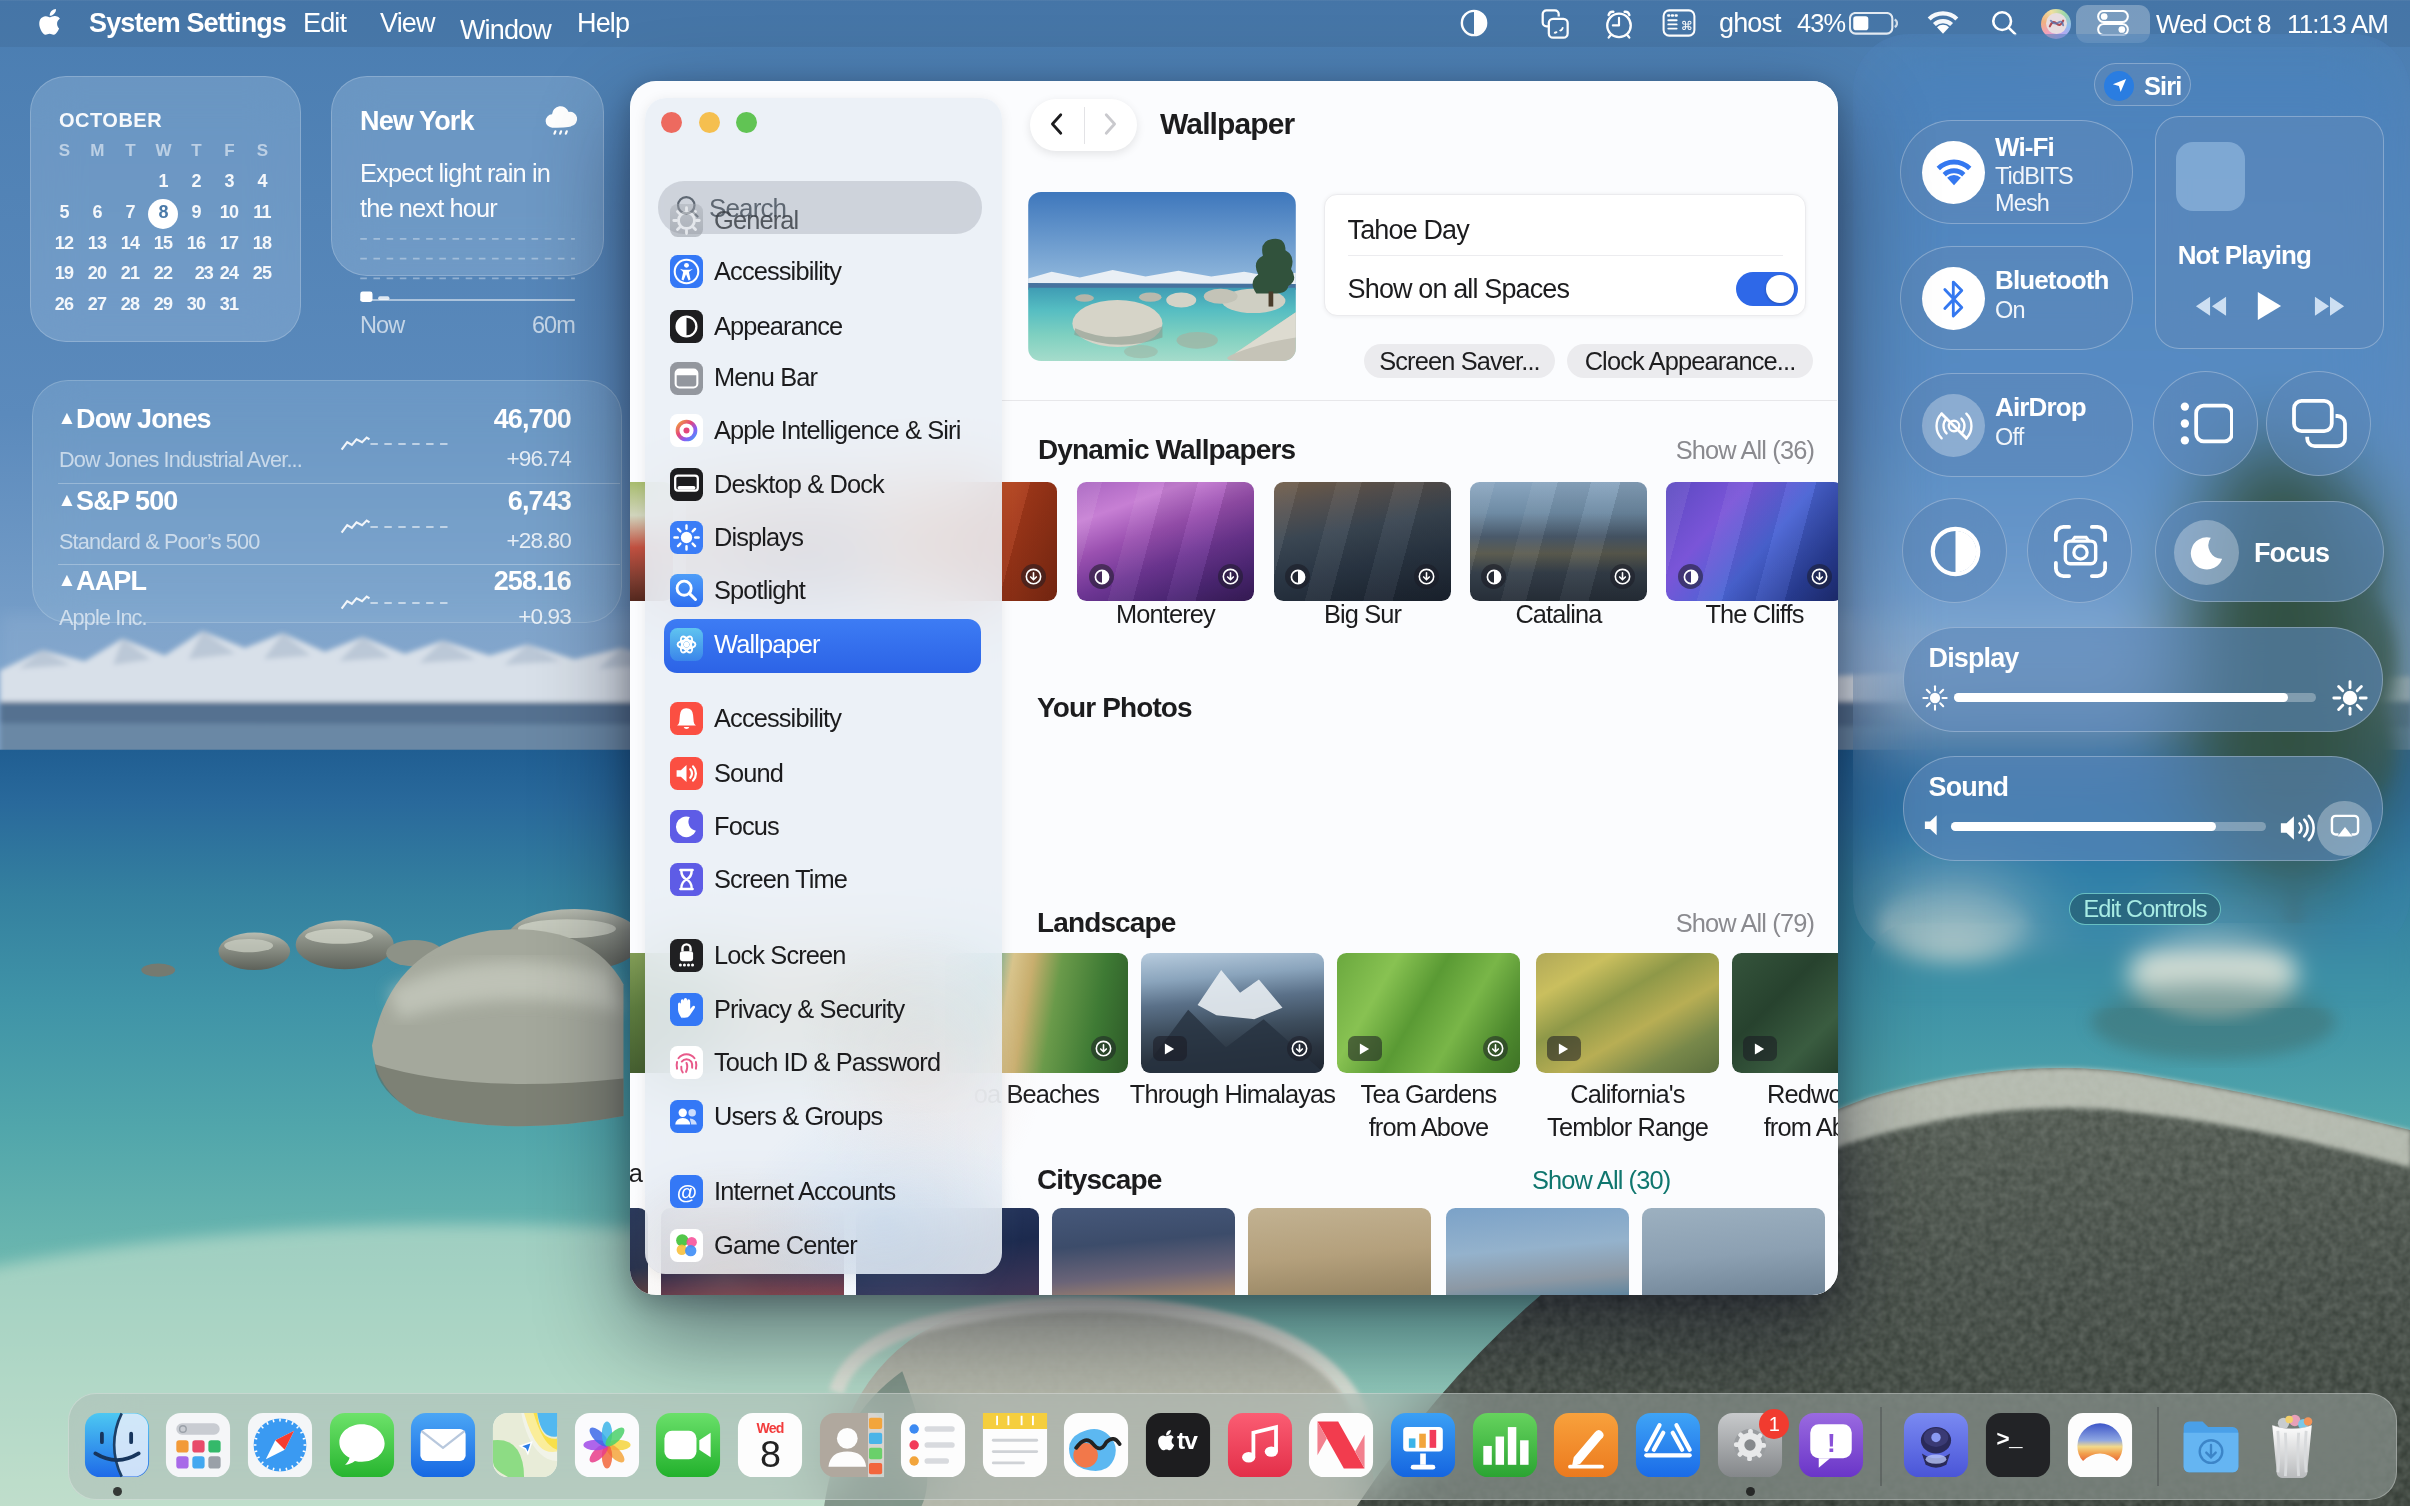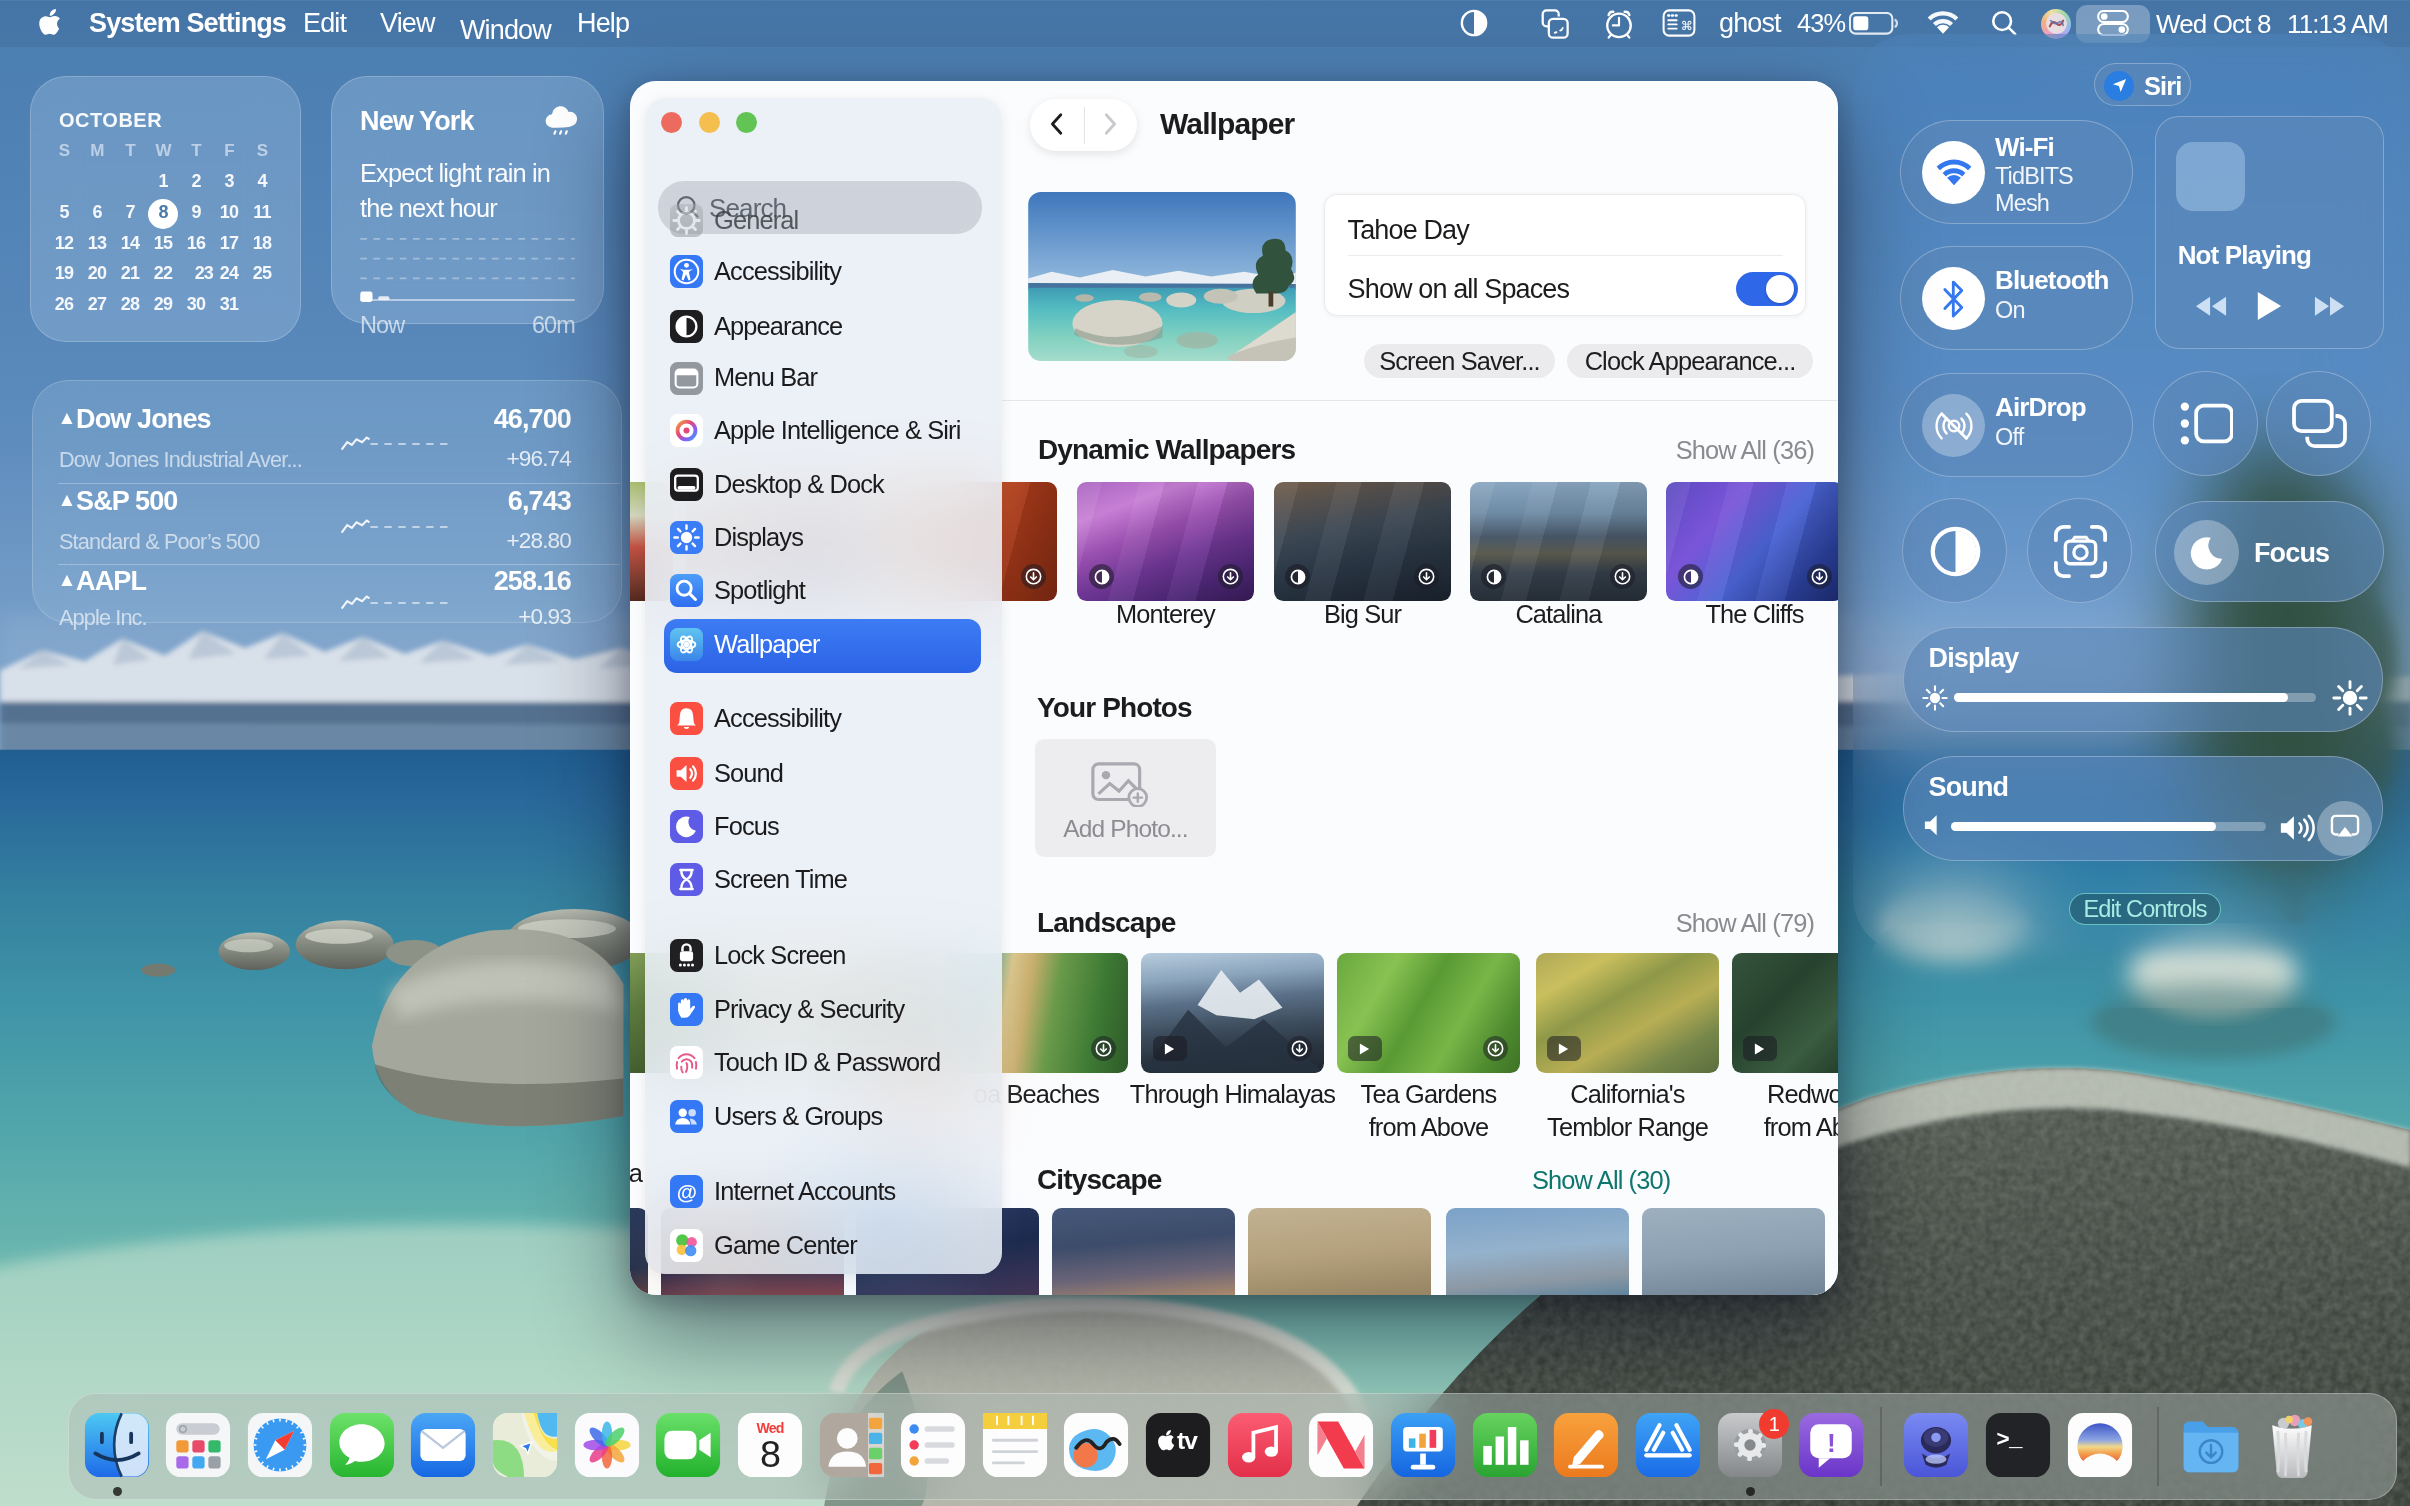--- a/index.html
+++ b/index.html
@@ -210,21 +210,21 @@
 <span class="abs" style="left:148px;top:186px;width:34px;text-align:right;font-size:18px;font-weight:bold;color:rgba(255,255,255,0.92)">23</span>
 <span class="abs" style="left:181px;top:186px;width:34px;text-align:center;font-size:18px;font-weight:bold;color:rgba(255,255,255,0.92)">24</span>
 <span class="abs" style="left:214px;top:186px;width:34px;text-align:center;font-size:18px;font-weight:bold;color:rgba(255,255,255,0.92)">25</span>
 <span class="abs" style="left:16px;top:217px;width:34px;text-align:center;font-size:18px;font-weight:bold;color:rgba(255,255,255,0.92)">26</span>
 <span class="abs" style="left:49px;top:217px;width:34px;text-align:center;font-size:18px;font-weight:bold;color:rgba(255,255,255,0.92)">27</span>
 <span class="abs" style="left:82px;top:217px;width:34px;text-align:center;font-size:18px;font-weight:bold;color:rgba(255,255,255,0.92)">28</span>
 <span class="abs" style="left:115px;top:217px;width:34px;text-align:center;font-size:18px;font-weight:bold;color:rgba(255,255,255,0.92)">29</span>
 <span class="abs" style="left:148px;top:217px;width:34px;text-align:center;font-size:18px;font-weight:bold;color:rgba(255,255,255,0.92)">30</span>
 <span class="abs" style="left:181px;top:217px;width:34px;text-align:center;font-size:18px;font-weight:bold;color:rgba(255,255,255,0.92)">31</span>
 </div>
-<div class="abs" id="wweather" style="left:331px;top:76px;width:273px;height:248px;border-radius:36px;background:rgba(185,210,235,0.27);backdrop-filter:blur(24.5px);border:1.4px solid rgba(255,255,255,0.20);color:#fff">
+<div class="abs" id="wweather" style="left:331px;top:76px;width:273px;height:200px;border-radius:36px;background:rgba(185,210,235,0.27);backdrop-filter:blur(24.5px);border:1.4px solid rgba(255,255,255,0.20);color:#fff">
   <div class="abs" style="left:28px;top:29px;font-size:27px;font-weight:bold">New York</div>
   <svg class="abs" style="left:211px;top:26px" width="38" height="36" viewBox="0 0 40 38" fill="#fff">
     <path d="M10,26 a7,7 0 0 1 -0.5,-14 a9,9 0 0 1 17.5,-2.5 a7.5,7.5 0 0 1 3,14.7 q-1.5,1.8 -20,1.8 Z"></path>
     <path d="M13,30 l-2,5 M19,30 l-2,5 M25,30 l-2,5" stroke="#fff" stroke-width="2.4" stroke-linecap="round" stroke-dasharray="2.5 3"></path>
   </svg>
   <div class="abs" style="left:28px;top:79px;font-size:25.4px;line-height:35px;opacity:0.97">Expect light rain in<br>the next hour</div>
   <svg class="abs" style="left:0;top:0" width="273" height="272" viewBox="0 0 290 289">
     <g stroke="rgba(255,255,255,0.35)" stroke-width="2" stroke-dasharray="7 7">
       <path d="M30,172 H258"></path>
           <path d="M30,193 H258"></path>
@@ -540,30 +540,20 @@
           <svg class="abs" style="left:4.2px;top:4.2px" width="17" height="17" viewBox="0 0 18 18" fill="none" stroke="#fff" stroke-width="1.7">
             <circle cx="9" cy="9" r="7.6"></circle>
             <path d="M9,5 v7 M6,9.5 l3,3 l3,-3" stroke-linecap="round" stroke-linejoin="round"></path>
           </svg>
         </div>
 <span class="abs" style="left:76px;top:519px;width:177px;text-align:center;font-size:25.4px;color:#1c1c1e">Monterey</span>
 <span class="abs" style="left:273px;top:519px;width:177px;text-align:center;font-size:25.4px;color:#1c1c1e">Big Sur</span>
 <span class="abs" style="left:469px;top:519px;width:177px;text-align:center;font-size:25.4px;color:#1c1c1e">Catalina</span>
 <span class="abs" style="left:665px;top:519px;width:177px;text-align:center;font-size:25.4px;color:#1c1c1e">The Cliffs</span>
 <span class="abs" style="left:36px;top:611px;font-size:28px;font-weight:bold;color:#1c1c1e">Your Photos</span>
-<div class="abs" style="left:34px;top:658px;width:181px;height:118px;border-radius:9.4px;background:#ededf0">
-<svg class="abs" style="left:56px;top:22.6px" width="58" height="45" viewBox="0 0 62 48" fill="none">
-<rect x="2" y="2" width="50" height="38" rx="6" stroke="#a9a9af" stroke-width="3.4"></rect>
-<circle cx="16" cy="14" r="4.5" fill="#a9a9af"></circle>
-<path d="M8,34 L20,23 L30,31 L40,20 L50,30" stroke="#a9a9af" stroke-width="3.4"></path>
-<circle cx="50" cy="38" r="9.5" fill="#ededf0" stroke="#a9a9af" stroke-width="3"></circle>
-<path d="M50,33.5 v9 M45.5,38 h9" stroke="#a9a9af" stroke-width="2.6" stroke-linecap="round"></path>
-</svg>
-<span class="abs" style="left:0;top:76px;width:181px;text-align:center;font-size:24.5px;color:#8c8c91">Add Photo...</span>
-</div>
 <span class="abs" style="left:36px;top:826px;font-size:28px;font-weight:bold;color:#1c1c1e">Landscape</span>
 <span class="abs" style="left:531px;top:828px;width:282px;text-align:right;font-size:25.4px;color:#8a8a8f">Show All (79)</span>
 <div class="abs" style="left:-56px;top:872px;width:183px;height:120px;border-radius:9.4px;background:linear-gradient(100deg,#3a9a98 0%,#5ab0a0 22%,#d8c48c 34%,#c8ae6e 44%,#6a9a4a 58%,#3e7a34 80%,#2e5a28 100%);overflow:hidden"></div>
 <div class="abs" style="left:140px;top:872px;width:183px;height:120px;border-radius:9.4px;background:linear-gradient(175deg,#b8ccde 0%,#8aa4bc 22%,#5a7088 40%,#3e4e5e 60%,#2a3440 80%,#1e2630 100%);overflow:hidden"></div>
 <div class="abs" style="left:336px;top:872px;width:183px;height:120px;border-radius:9.4px;background:linear-gradient(120deg,#6aa83e 0%,#88c252 25%,#5a9a34 45%,#79b648 65%,#4e8a2e 85%,#3e7226 100%);overflow:hidden"></div>
 <div class="abs" style="left:535px;top:872px;width:183px;height:120px;border-radius:9.4px;background:linear-gradient(150deg,#b0a858 0%,#cabf5e 20%,#8e9848 40%,#b8ae54 60%,#78884a 80%,#5a6e3e 100%);overflow:hidden"></div>
 <div class="abs" style="left:731px;top:872px;width:183px;height:120px;border-radius:9.4px;background:linear-gradient(135deg,#35543c 0%,#27422e 30%,#3a5c40 55%,#1f3826 80%,#16301e 100%);overflow:hidden"></div>
 <svg class="abs" style="left:140px;top:872px;border-radius:9.4px" width="183" height="120" viewBox="0 0 194 127">
 <path d="M60,55 L85,18 L105,42 L125,28 L150,58 L120,70 L80,66 Z" fill="#e8edf2" opacity="0.9"></path>
 <path d="M0,127 L50,60 L90,100 L130,70 L194,127 Z" fill="#273240" opacity="0.8"></path>

